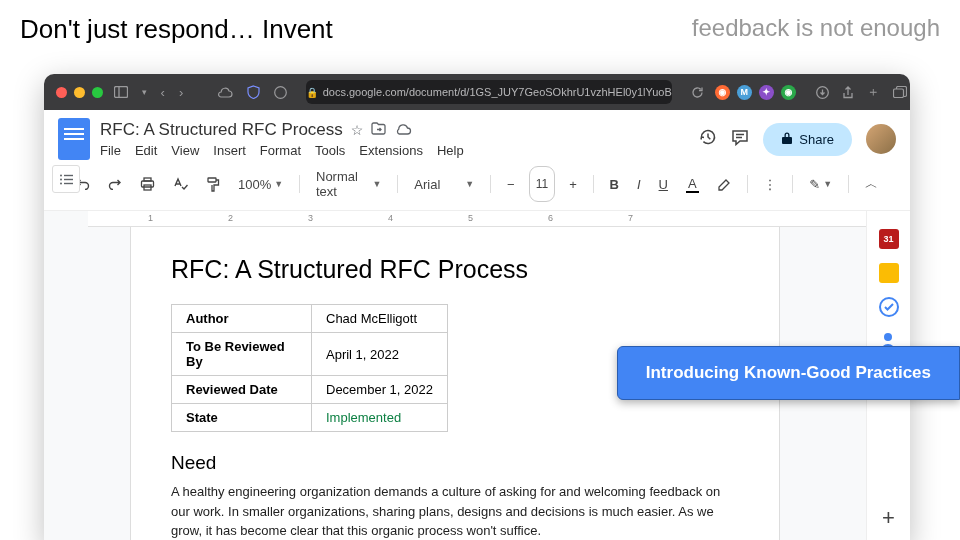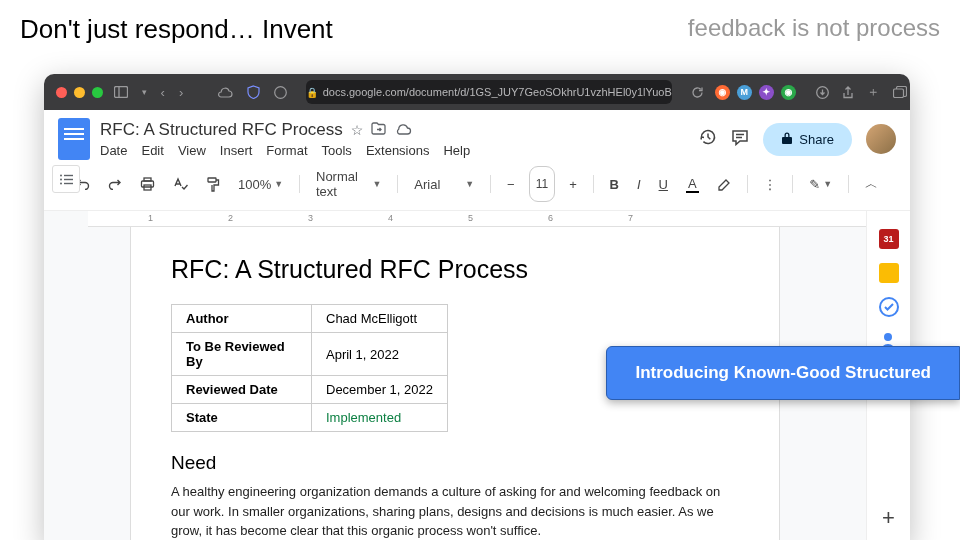--- a/index.html
+++ b/index.html
@@ -54,21 +54,21 @@
 .under { text-decoration: underline; }
 .tb-bold { font-weight: bold; }
 .tb-ital { font-style: italic; }
 .color-a { border-bottom: 2px solid #000; padding: 0 2px; }
 .plus-btn { font-size: 22px; color: #444; margin-top: auto; margin-bottom: 20px; }
 </style>
 </head>
 <body>
 
 <div class="slide-title">Don't just respond… Invent</div>
-<div class="slide-subtitle">feedback is not process</div>
+<div class="slide-subtitle">feedback is not enough</div>
 
 <div class="browser">
   <div class="browser-top">
     <div class="traffic">
       <div class="dot r"></div>
       <div class="dot y"></div>
       <div class="dot g"></div>
     </div>
     <span class="br-icon">
       <svg width="14" height="12" viewBox="0 0 14 12" fill="none" stroke="currentColor" stroke-width="1.3">
@@ -142,21 +142,21 @@
                 <path d="M6 7.5h4M8.5 6l1.5 1.5L8.5 9"></path>
               </svg>
           </span>
           <span class="title-icon">
             <svg width="18" height="12" viewBox="0 0 18 12" fill="none" stroke="currentColor" stroke-width="1.3">
                 <path d="M5 11h8.5a3 3 0 0 0 0-6 4.5 4.5 0 0 0-8.8 1.2A2.8 2.8 0 0 0 5 11z"></path>
               </svg>
           </span>
         </div>
         <div class="menu-bar">
-          <span>Date</span>
+          <span>File</span>
           <span>Edit</span>
           <span>View</span>
           <span>Insert</span>
           <span>Format</span>
           <span>Tools</span>
           <span>Extensions</span>
           <span>Help</span>
         </div>
       </div>
       <div class="header-right">
@@ -314,13 +314,13 @@
   <svg width="15" height="11" viewBox="0 0 15 11" fill="none" stroke="currentColor" stroke-width="1.4">
       <circle cx="2" cy="1.5" r="1" fill="currentColor" stroke="none"></circle>
       <line x1="5" y1="1.5" x2="14" y2="1.5"></line>
       <circle cx="2" cy="5.5" r="1" fill="currentColor" stroke="none"></circle>
       <line x1="5" y1="5.5" x2="14" y2="5.5"></line>
       <circle cx="2" cy="9.5" r="1" fill="currentColor" stroke="none"></circle>
       <line x1="5" y1="9.5" x2="14" y2="9.5"></line>
     </svg>
 </div>
 
-<div class="callout">Introducing Known-Good Structured</div>
+<div class="callout">Introducing Known-Good Practices</div>
 
 </body></html>

